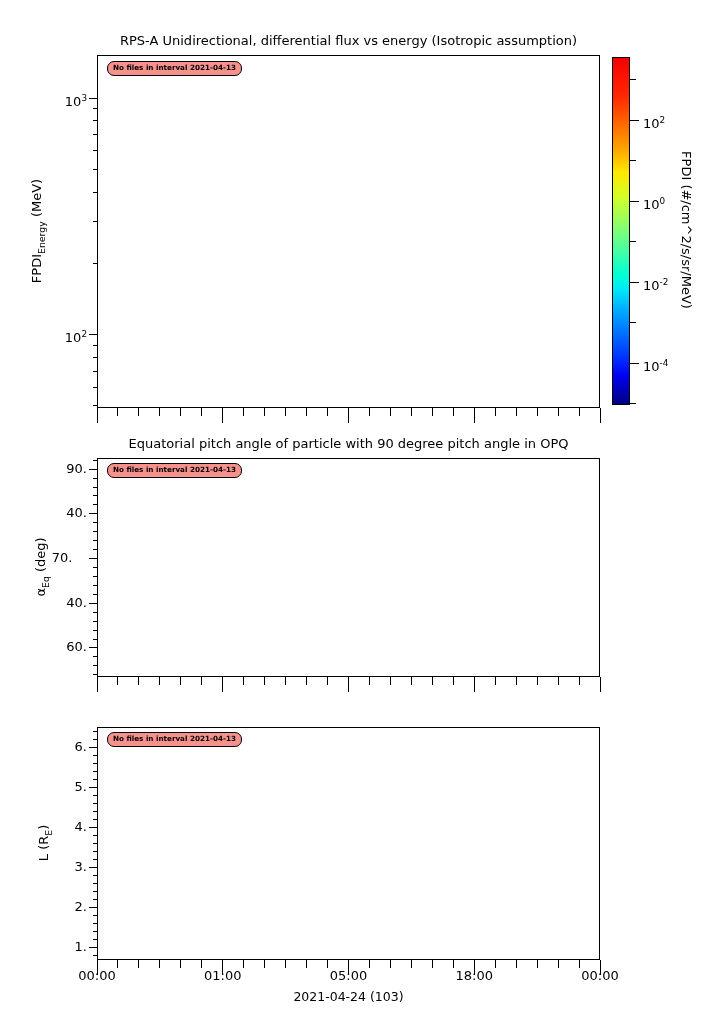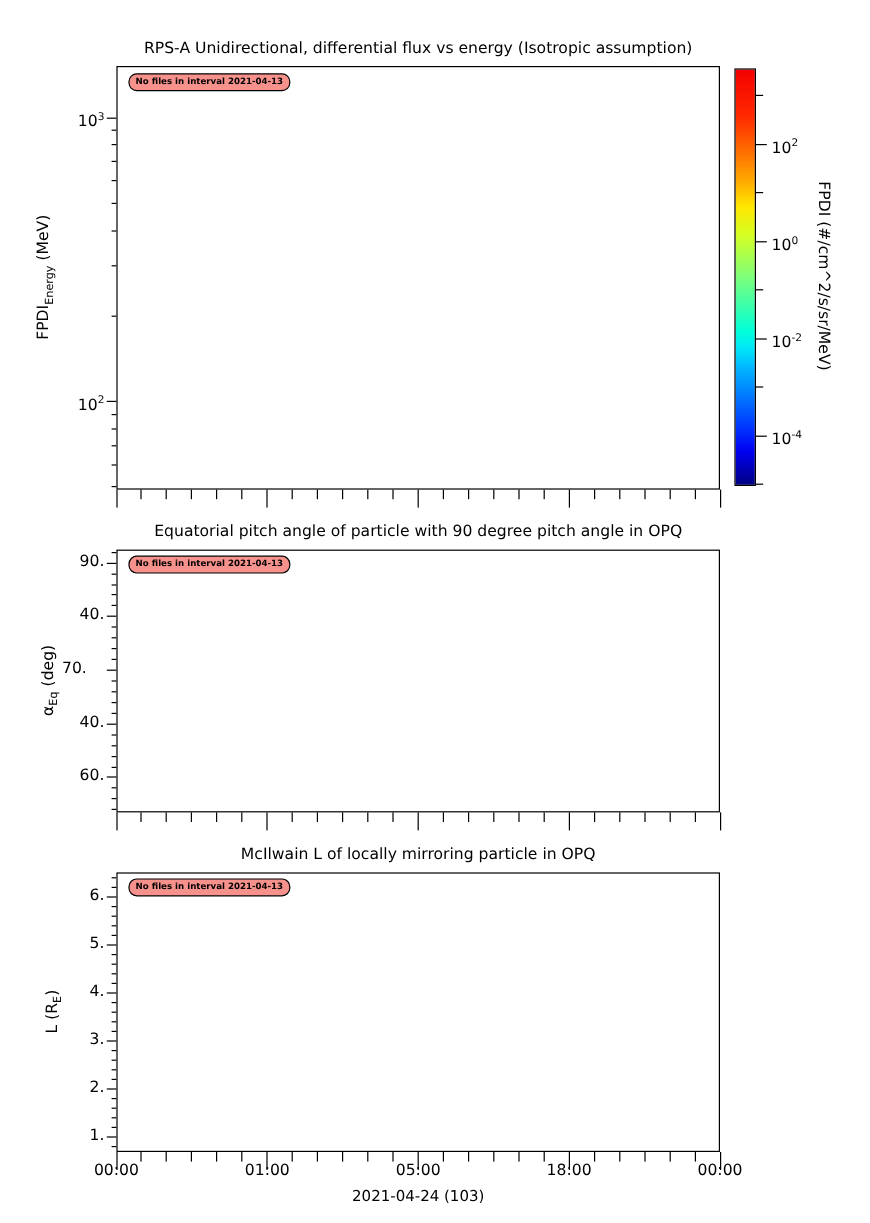--- a/index.html
+++ b/index.html
@@ -48,21 +48,20 @@
   </div>
 
   <div class="plot-group">
     <div class="title" style="left:97px;top:436px;width:503px;">Equatorial pitch angle of particle with 90 degree pitch angle in OPQ</div>
     <div class="ylabel" style="left:42px;top:567px;"><span>α</span><sub>Eq</sub><span> (deg)</span></div>
     <div class="frame" style="left:97px;top:458px;width:503px;height:219px;"></div>
     <div class="annot" style="left: 107px; top: 463px; background: rgb(247, 145, 139);">No files in interval 2021-04-13</div>
   </div>
 
   <div class="plot-group">
-    <div class="title" style="left:97px;top:705px;width:503px;">McIlwain L of locally mirroring particle in OPQ</div>
     <div class="ylabel" style="left:45px;top:843px;"><span>L (R</span><sub>E</sub><span>)</span></div>
     <div class="frame" style="left:97px;top:727px;width:503px;height:233px;"></div>
     <div class="annot" style="left: 107px; top: 732px; background: rgb(247, 145, 139);">No files in interval 2021-04-13</div>
     <div class="xdate" style="left:258px;top:989px;width:181px;">2021-04-24 (103)</div>
   </div>
 
 <div class="tick" style="left: 89px; top: 334.185px; width: 8px; height: 1px;"></div>
     <div class="ylab" style="top: 325.185px; left: 37px; width: 50px; text-align: right;"><span>10</span><sup>2</sup></div>
     <div class="tick" style="left: 89px; top: 97.5335px; width: 8px; height: 1px;"></div>
     <div class="ylab" style="top: 88.5335px; left: 37px; width: 50px; text-align: right;"><span>10</span><sup>3</sup></div>

